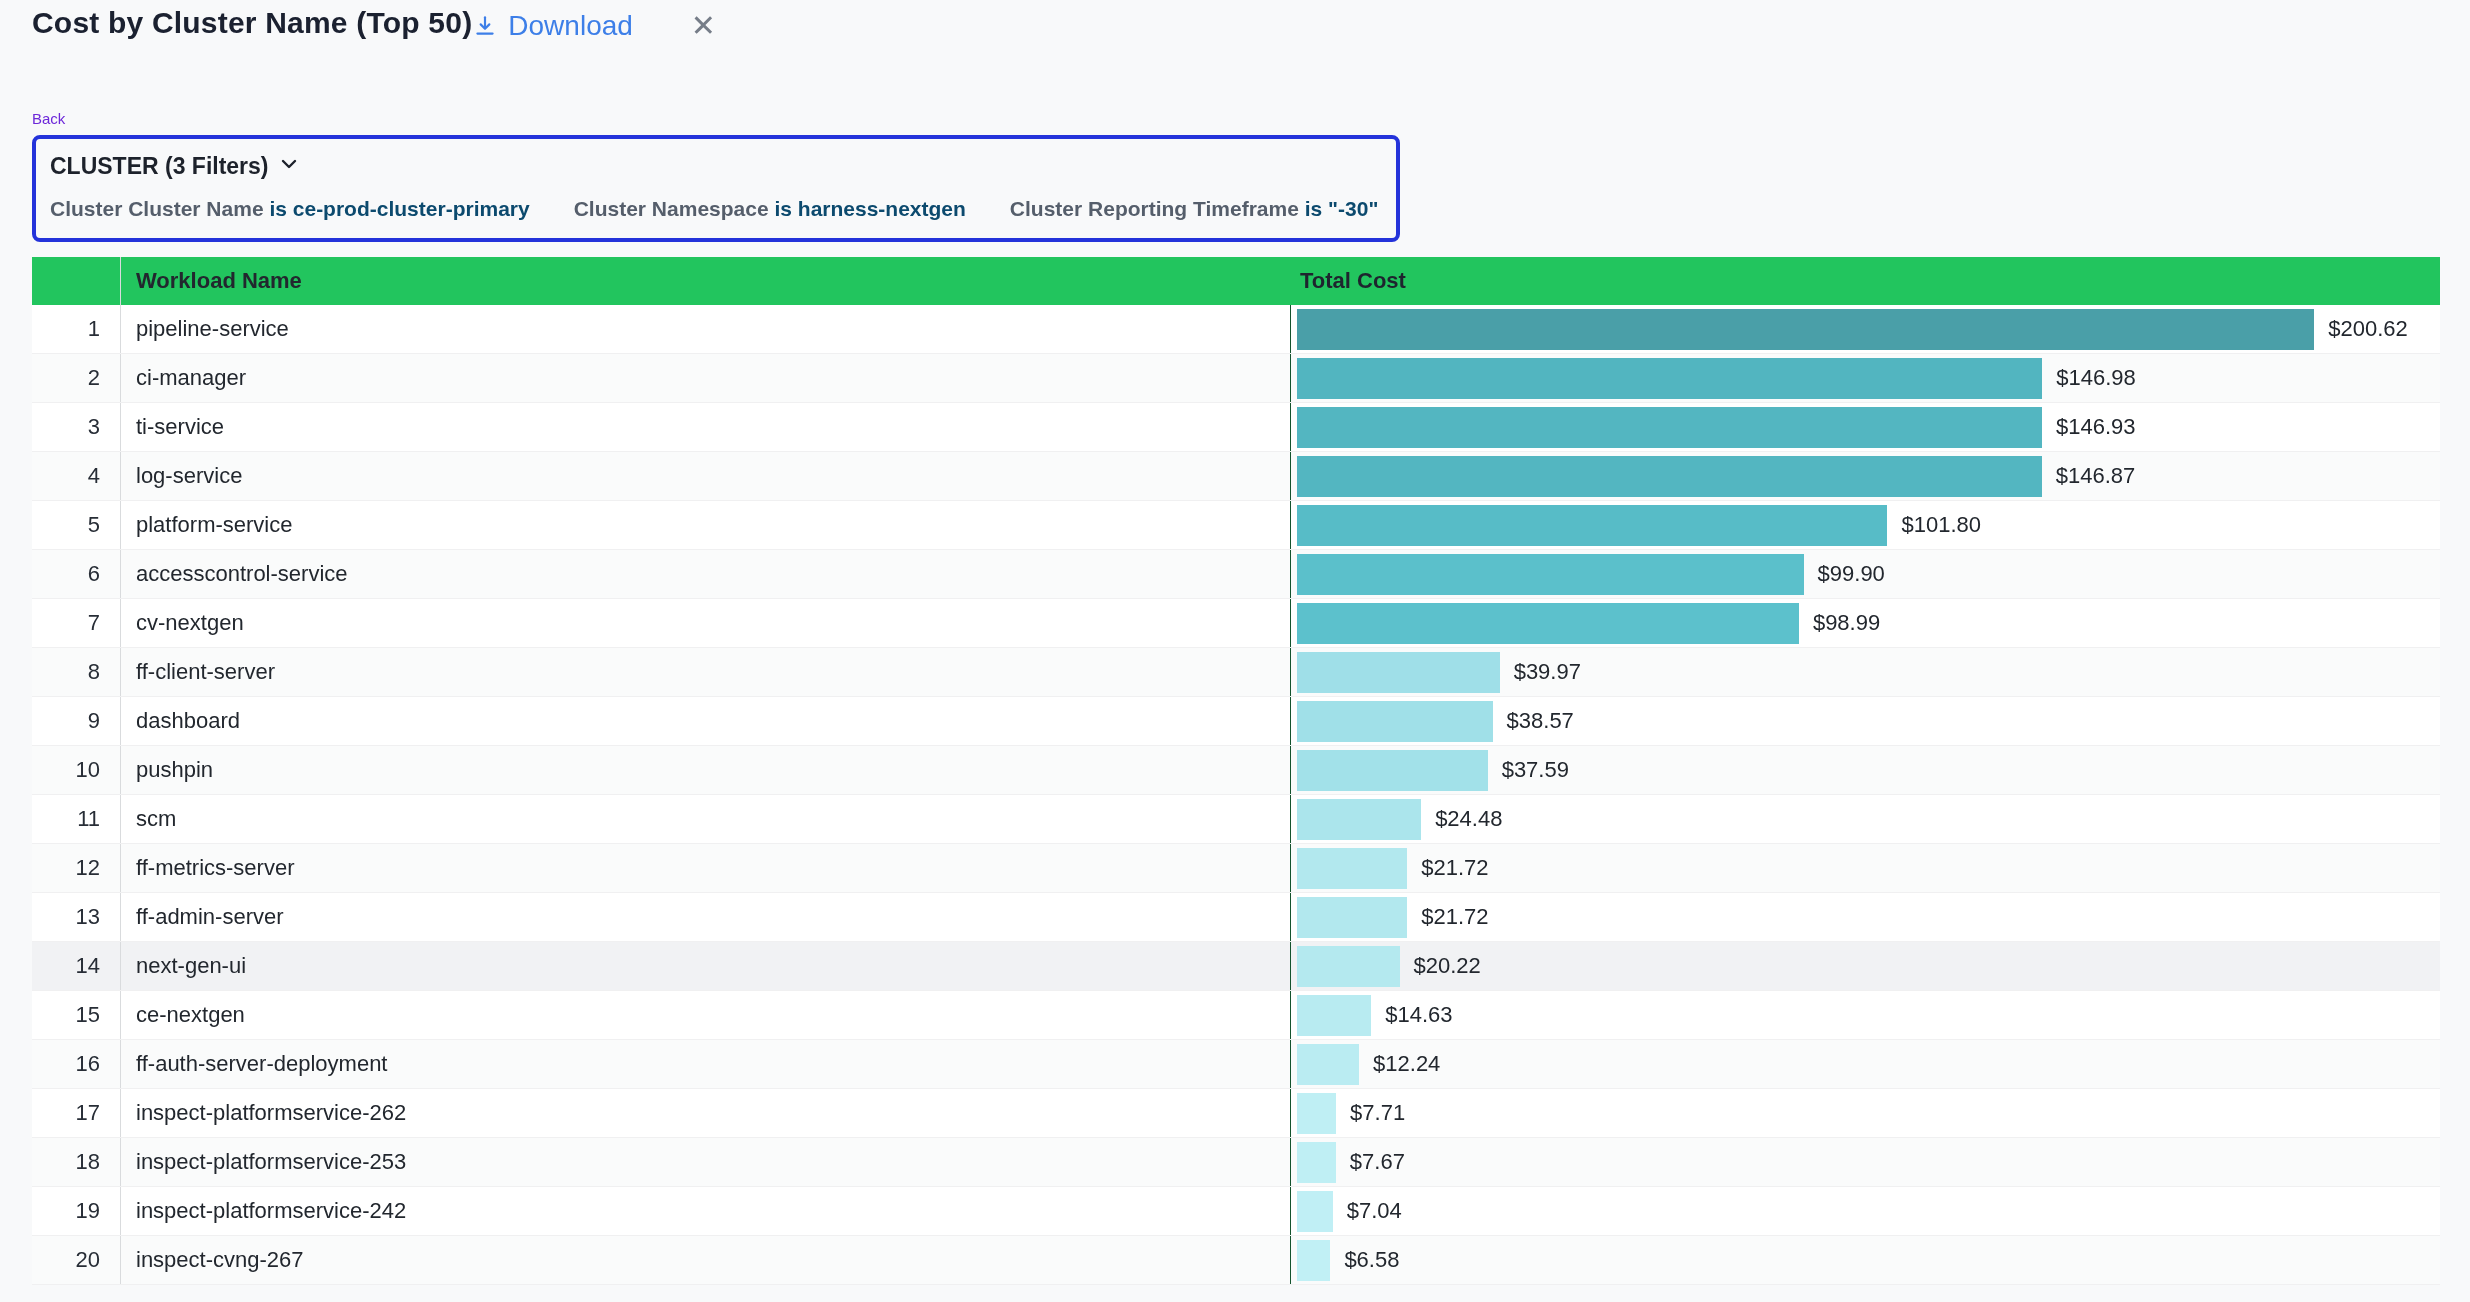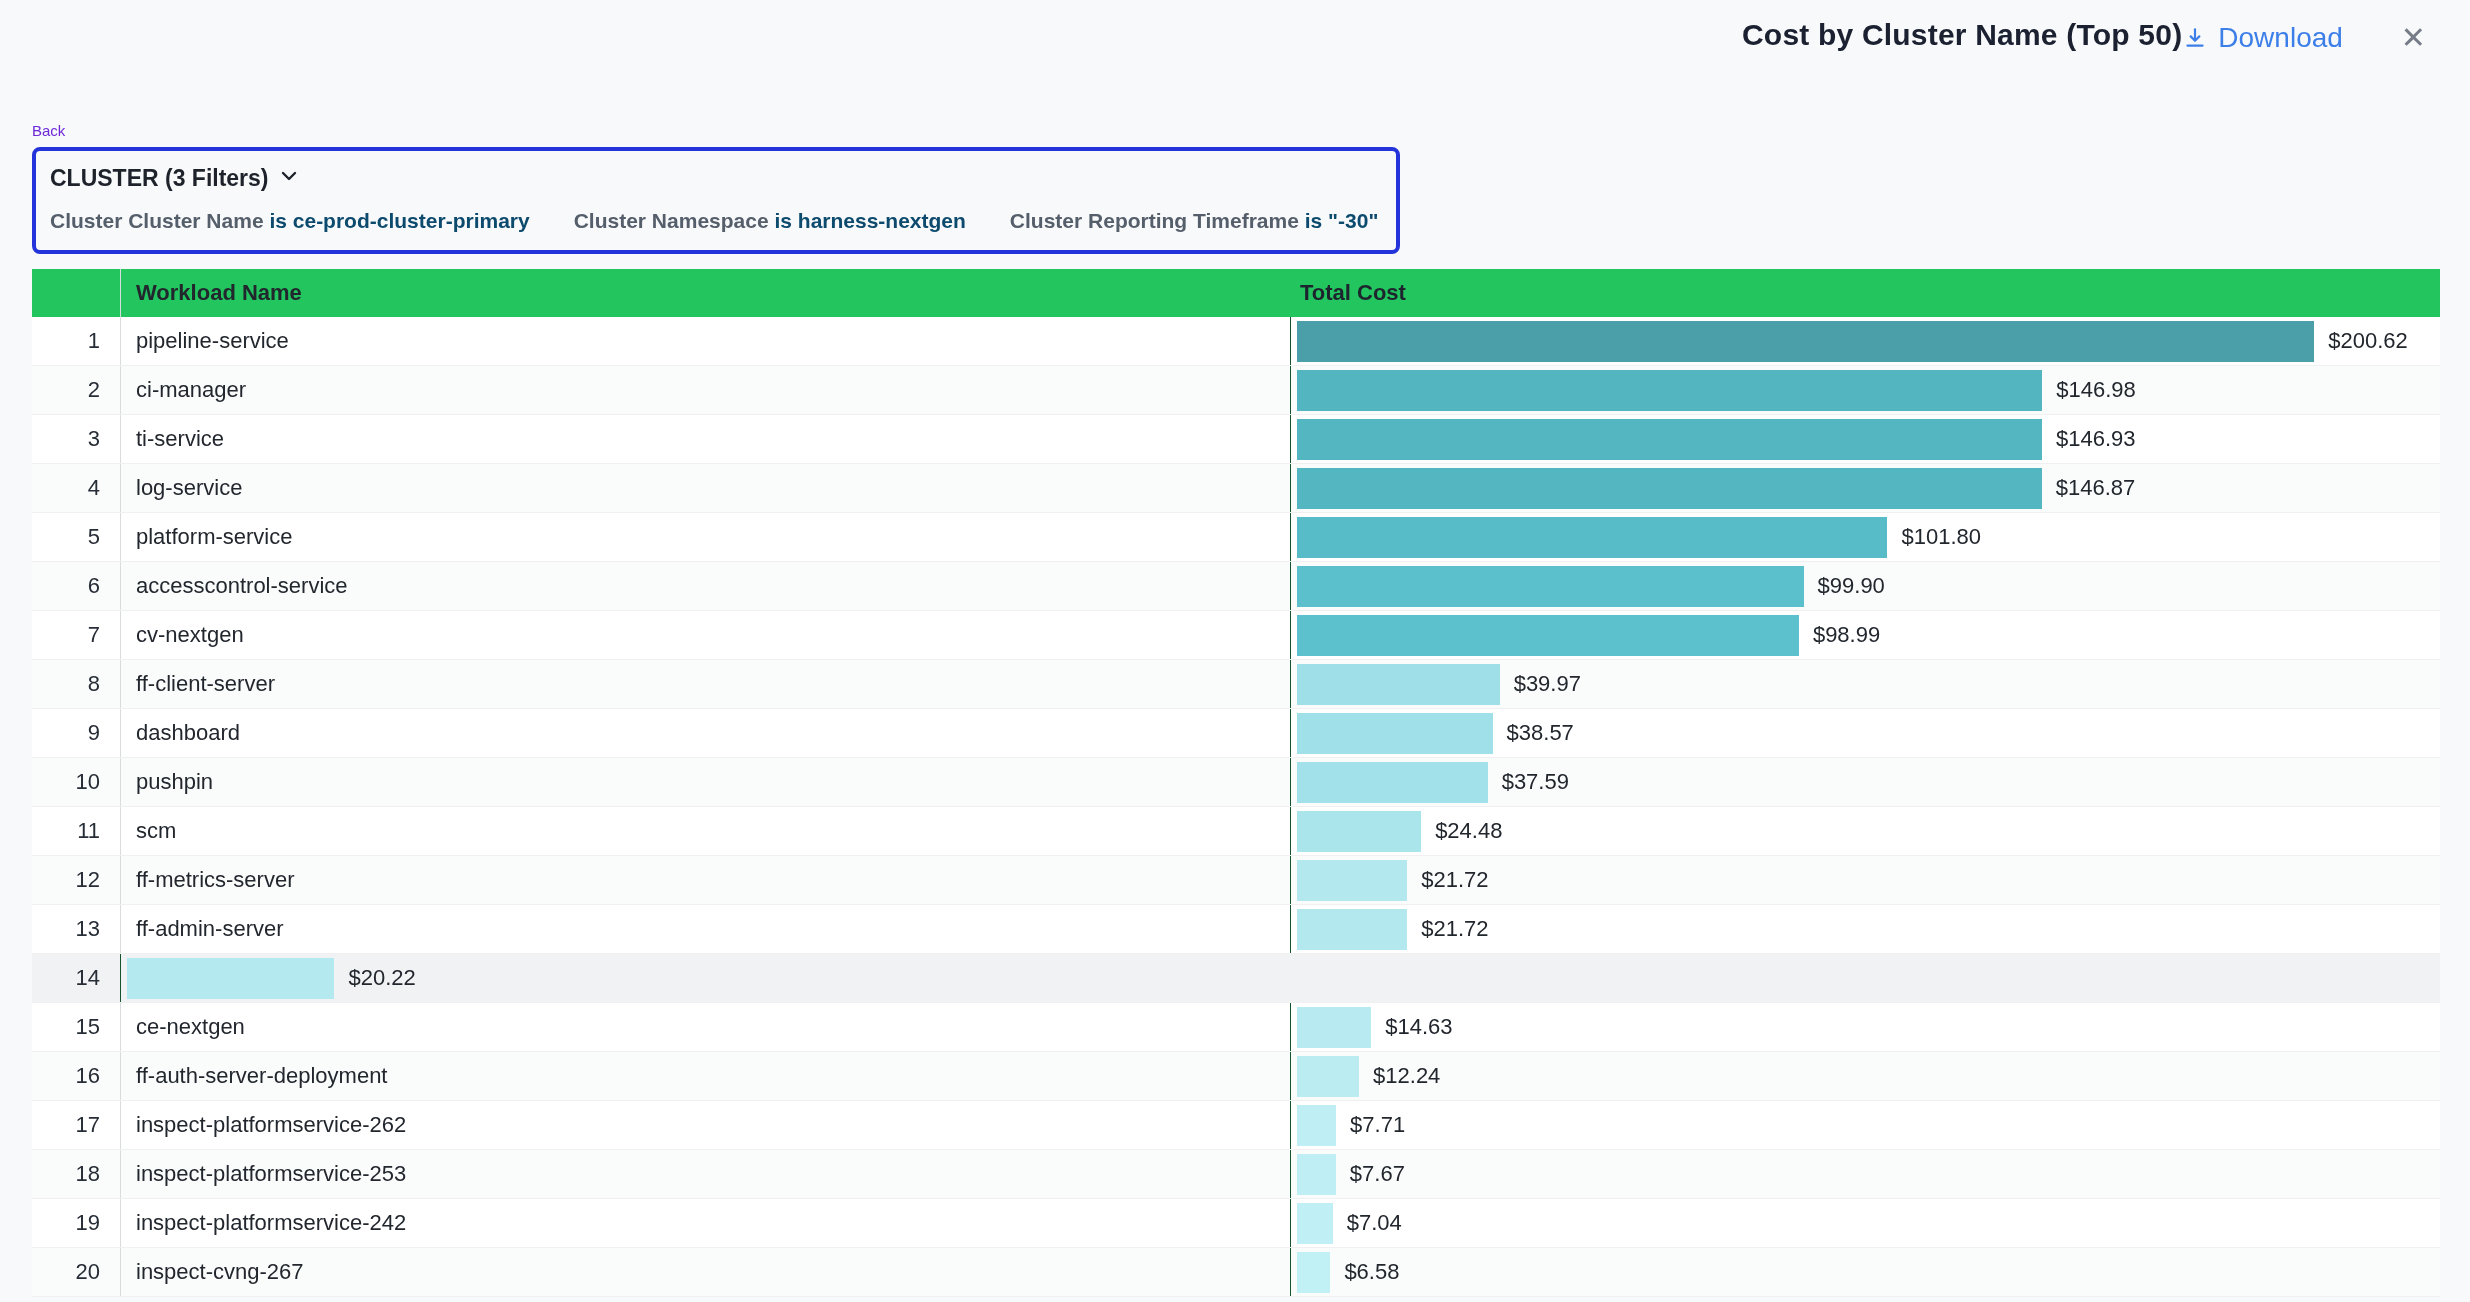--- a/index.html
+++ b/index.html
@@ -7,21 +7,21 @@
   body {
     background:#f8f9fa;
     font-family:"Liberation Sans","DejaVu Sans",sans-serif;
     color:#22272e;
     overflow:hidden;
     position:relative;
   }
   .page { padding:0 30px 0 32px; }
 
   
-  .modal-header { display:flex; align-items:flex-start; justify-content:flex-end; padding-top:18px; }
+  .modal-header { display:flex; align-items:flex-start; justify-content:flex-start; padding-top:6px; }
   .page-title { font-size:30px; font-weight:700; color:#1b2130; letter-spacing:.2px; }
   .header-actions { display:flex; align-items:center; gap:58px; padding-top:4px; padding-right:14px; }
   .download { display:flex; align-items:center; gap:10px; color:#3d7fe8; font-size:28px; font-weight:400; cursor:pointer; text-decoration:none; }
   .download svg { display:block; }
   .close-btn { cursor:pointer; color:#767d88; font-size:30px; line-height:1; font-weight:400; }
 
   
   .back { display:inline-block; margin-top:68px; color:#6d28d9; font-size:15px; cursor:pointer; }
 
   
@@ -213,20 +213,21 @@
     <div class="col-rank">13</div>
     <div class="col-name">ff-admin-server</div>
     <div class="col-cost">
       <div class="bar" style="width: 9.64%; background: rgb(178, 232, 238);"></div>
       <span class="cost-value">$21.72</span>
     </div>
   </div>
 
   <div class="trow alt hl">
     <div class="col-rank">14</div>
+    <div class="col-name">next-gen-ui</div>
     <div class="col-cost">
       <div class="bar" style="width: 8.97%; background: rgb(180, 233, 239);"></div>
       <span class="cost-value">$20.22</span>
     </div>
   </div>
 
   <div class="trow">
     <div class="col-rank">15</div>
     <div class="col-name">ce-nextgen</div>
     <div class="col-cost">

